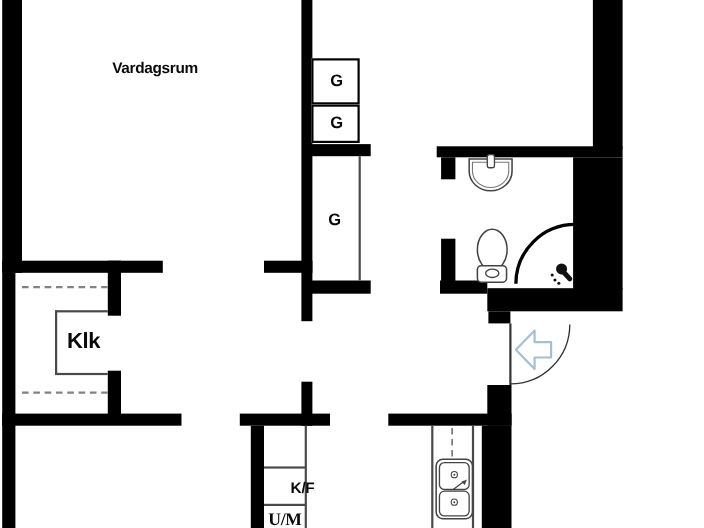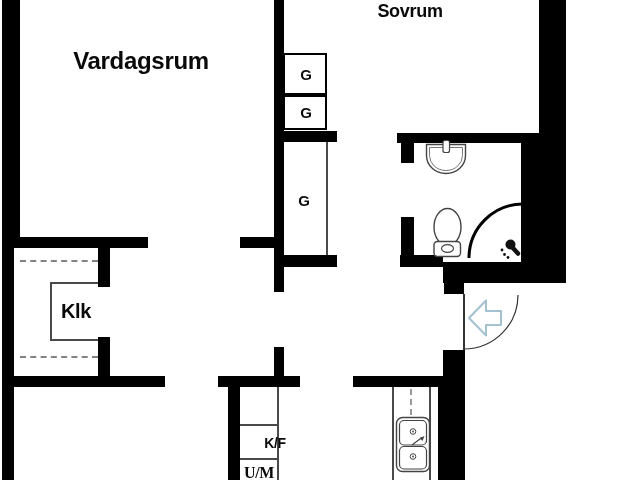--- a/index.html
+++ b/index.html
@@ -107,22 +107,21 @@
       <circle cx="413" cy="431.5" r="0.9" fill="#444" stroke="none"></circle>
       <circle cx="413" cy="456.5" r="2.8" stroke-width="1"></circle>
       <circle cx="413" cy="456.5" r="0.9" fill="#444" stroke="none"></circle>
       <path d="M412 445 L422 437.5" fill="none" stroke-width="1.2"></path>
       <path d="M424.5 436 L419.5 438 L422.5 441 Z" fill="#444" stroke="none"></path>
     </g>
 
     <line x1="411" y1="389" x2="411" y2="416" stroke="#555" stroke-width="1.2" stroke-dasharray="6 4"></line>
   </svg>
 
-  <div class="lbl" style="left:141px; top:61px;  font-size:24px;">Vardagsrum</div>
-  <div class="lbl" style="left:410px; top:11px;  font-size:18px;">Sovrum</div>
+  <div class="lbl" style="left:141px; top:61px;  font-size:14px;">Vardagsrum</div>
   <div class="lbl" style="left:76px; top:311px; font-size:20px;">Klk</div>
   <div class="lbl" style="left:306px; top:74px;  font-size:15px;">G</div>
   <div class="lbl" style="left:306px; top:112px; font-size:15px;">G</div>
   <div class="lbl" style="left:304px; top:200px; font-size:15px;">G</div>
   <div class="lbl" style="left:275px; top:443px; font-size:14px;">K/F</div>
   <div class="lbl" style="left:259px; top:473px; font-size:16px;font-family:Liberation Serif, serif;">U/M</div>
 
 </div>
 
 </body></html>

